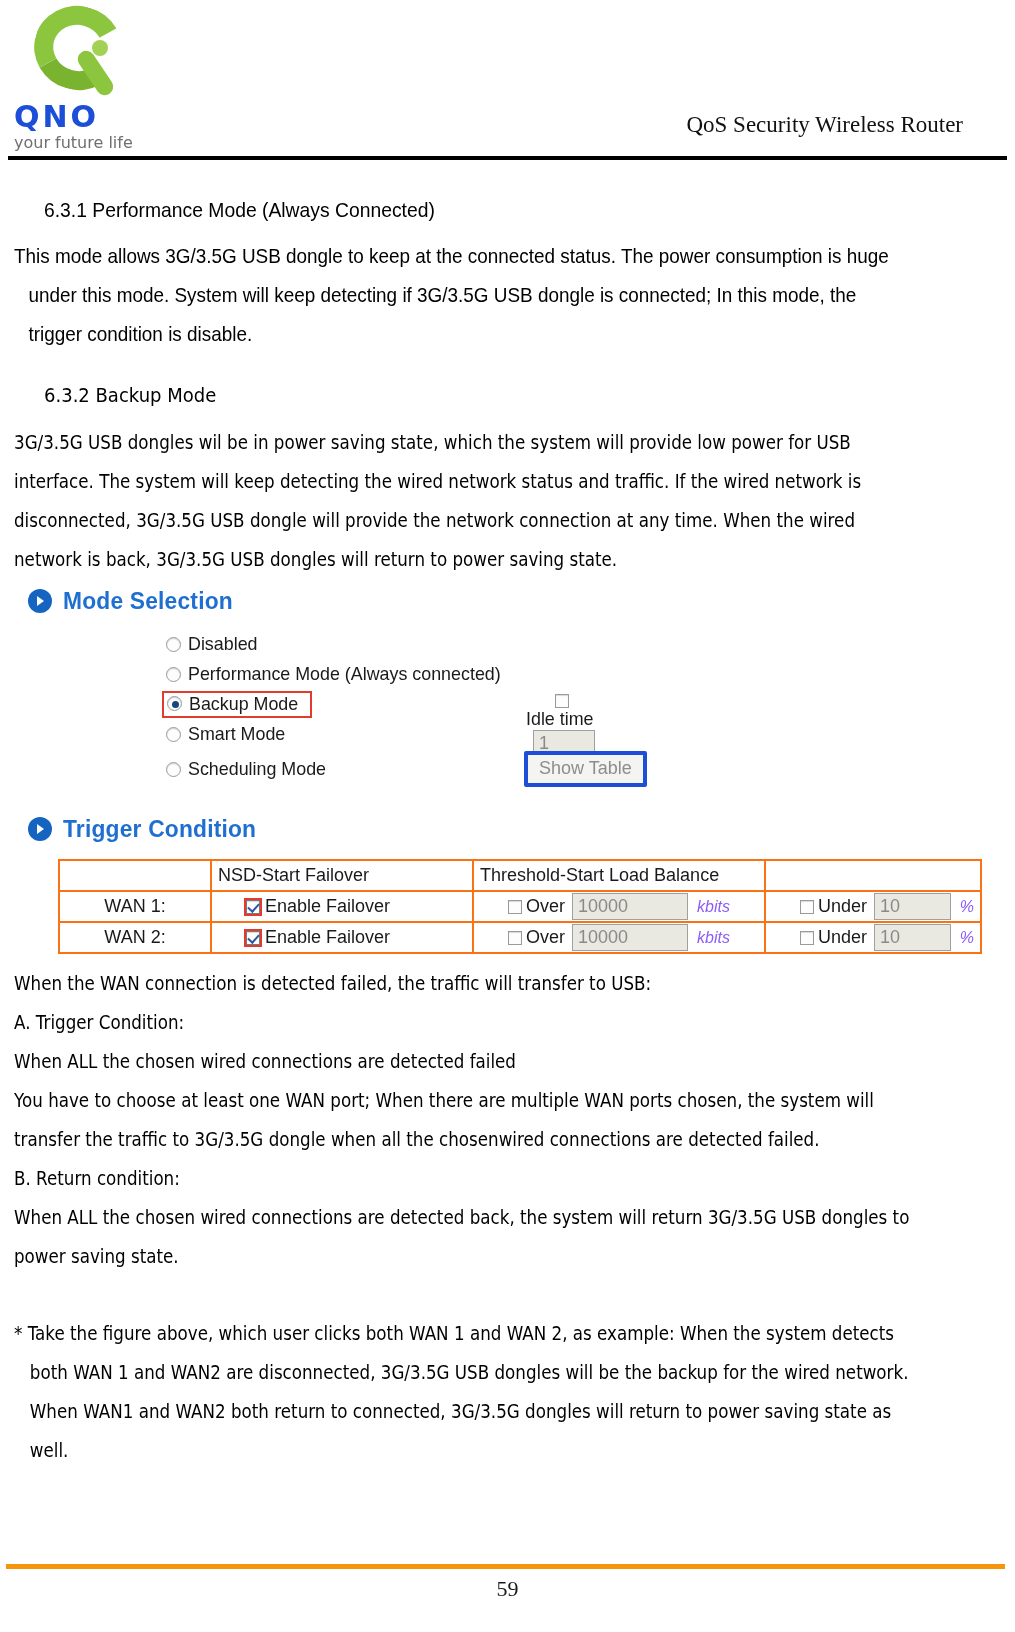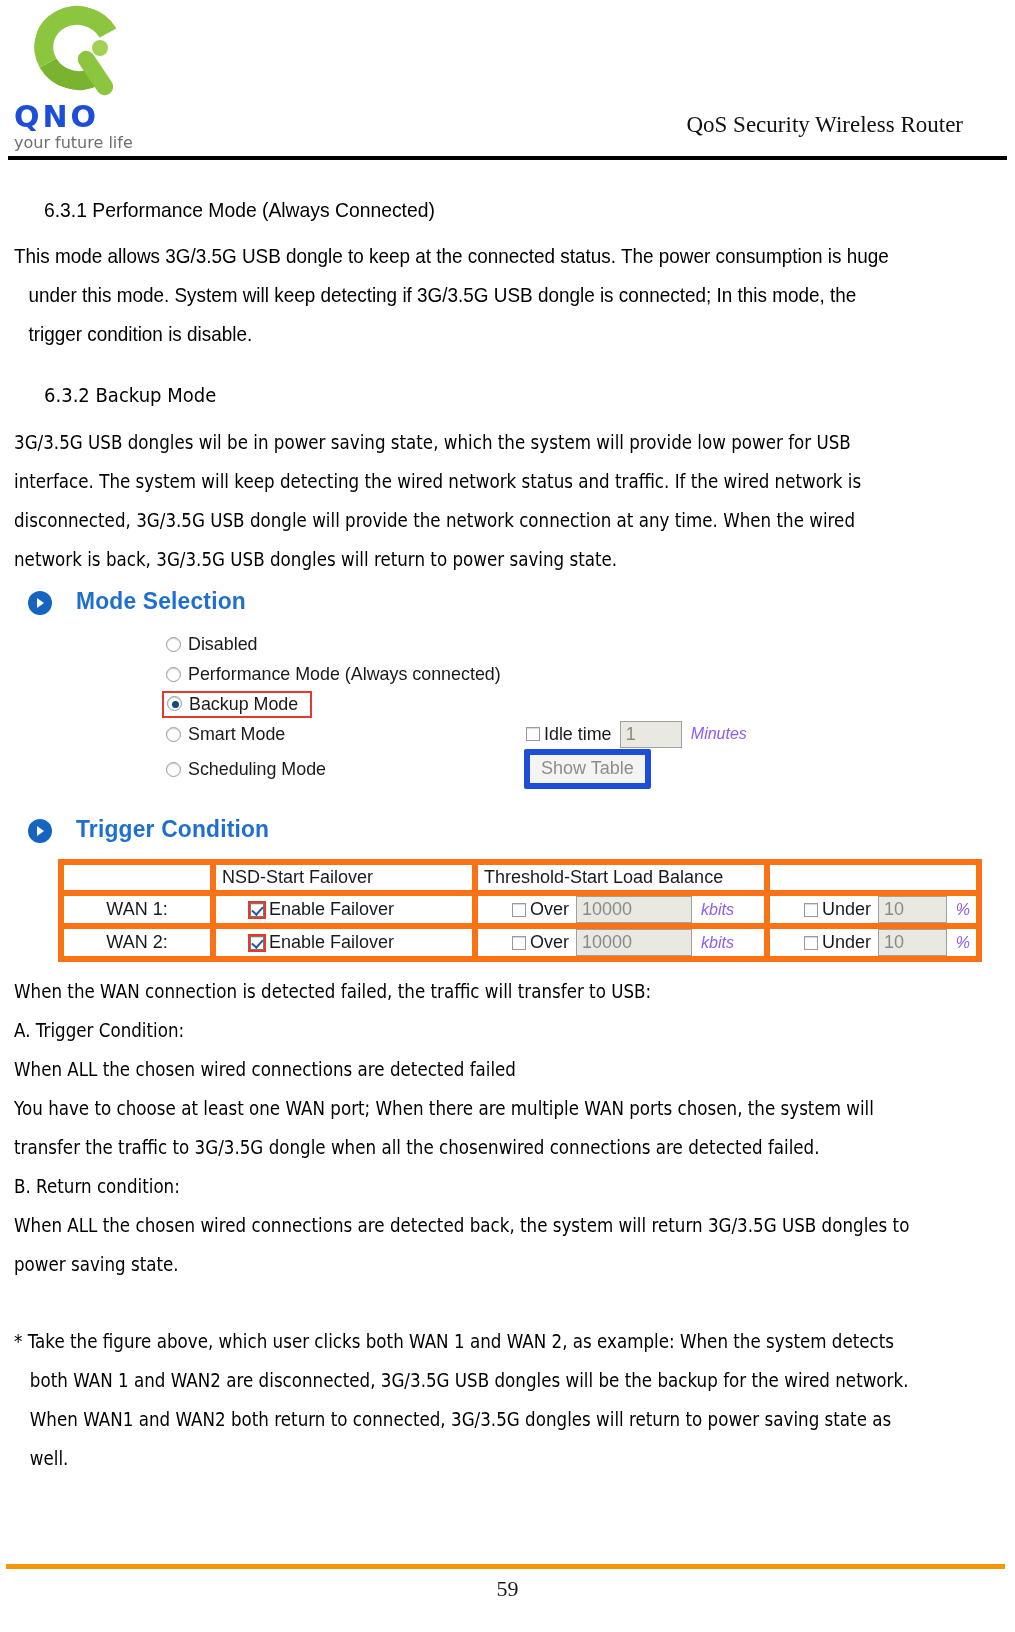--- a/index.html
+++ b/index.html
@@ -132,22 +132,22 @@
 
   
   .ui-shot {
     margin:6px 0 0 0;
     width:100%;
     background:#ffffff;
     font-family:"Liberation Sans", sans-serif;
   }
   .ui-section-head {
     display:flex;
-    align-items:flex-end;
-    gap:24px;
+    align-items:center;
+    gap:11px;
     margin:8px 0 0 14px;
   }
   .bullet-icon {
     width:24px; height:24px;
     border-radius:50%;
     background:#1565c0;
     display:inline-flex;
     align-items:center;
     justify-content:center;
     flex:0 0 auto;
@@ -200,20 +200,21 @@
     padding:0 5px 1px 3px;
     margin-left:-4px;
     display:inline-flex;
     align-items:center;
   }
   .idle-wrap {
     display:flex;
     align-items:center;
     position:absolute;
     left:360px;
+    flex-direction:column;
   }
   .checkbox {
     width:14px; height:14px;
     border:1px solid #9a9a9a;
     background:#fdfdfd;
     box-shadow:inset 0 1px 1px rgba(0,0,0,0.15);
     flex:0 0 auto;
     margin-right:4px;
     position:relative;
   }
@@ -236,38 +237,38 @@
     color:#8a8a8a;
     font-size:18px;
     height:27px;
     line-height:25px;
     padding:0 5px;
     display:inline-block;
     vertical-align:middle;
   }
   .unit { font-size:16px; color:#8b5cf6; margin-left:9px;font-style:italic; }
   .btn {
-    border:6px solid #1d4ed8;
+    border:4px solid #1d4ed8;
     background:#f4f4f2;
     color:#8d8d8d;
     font-size:18px;
     padding:3px 11px 4px 11px;
     border-radius:2px;
     display:inline-block;
   }
 
   
   .trig-table {
     margin:16px 0 0 44px;
     width:924px;
     border-collapse:collapse;
     table-layout:fixed;
   }
   .trig-table td {
-    border:6px solid #f97316;
+    border:2px solid #f97316;
     height:31px;
     padding:0 6px;
     font-size:18px;
     color:#1a1a1a;
     vertical-align:middle;
     white-space:nowrap;
   }
   .trig-table td.colw1 { width:152px; }
   .trig-table td.colw2 { width:262px; }
   .trig-table td.colw3 { width:292px; }

